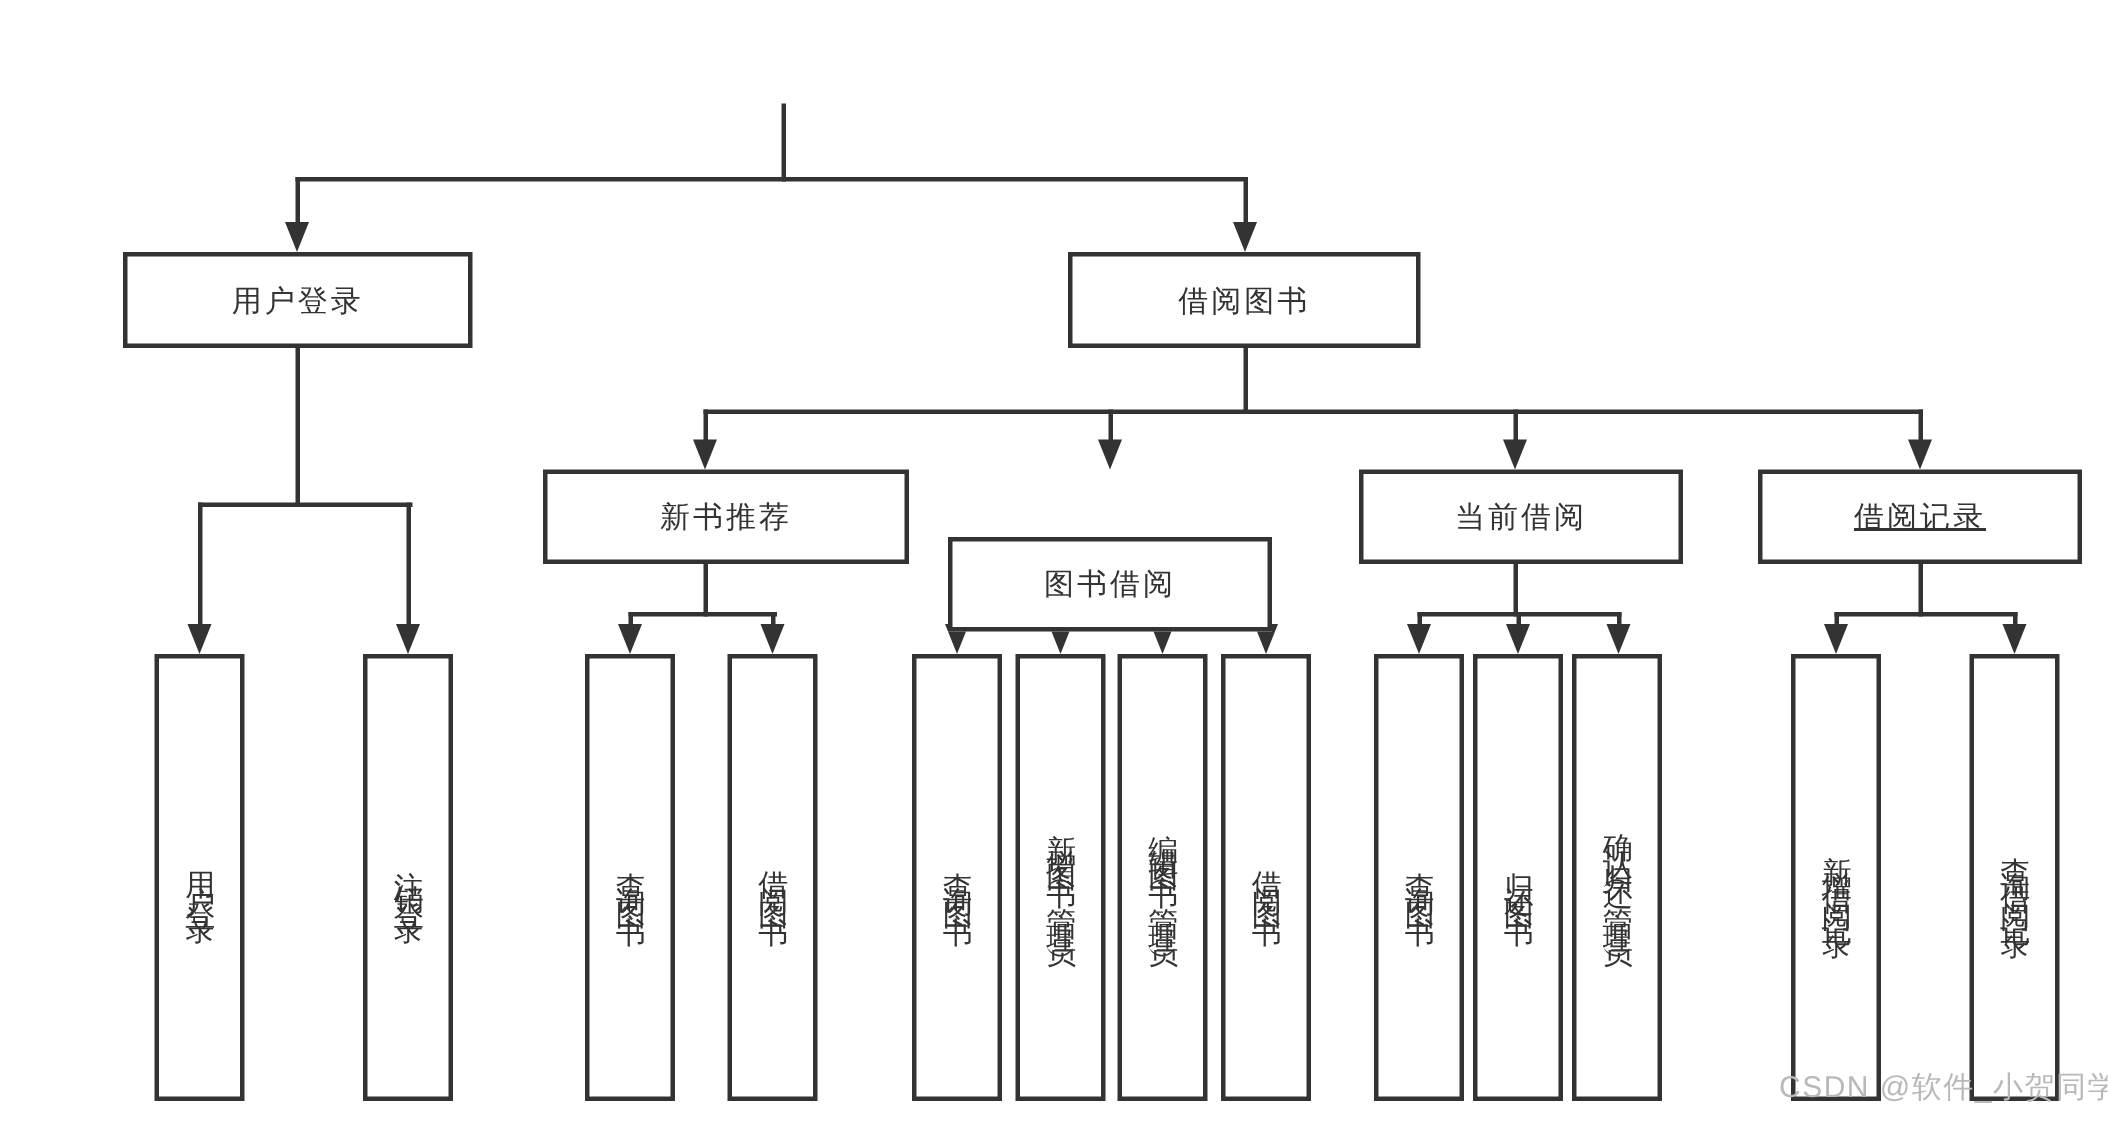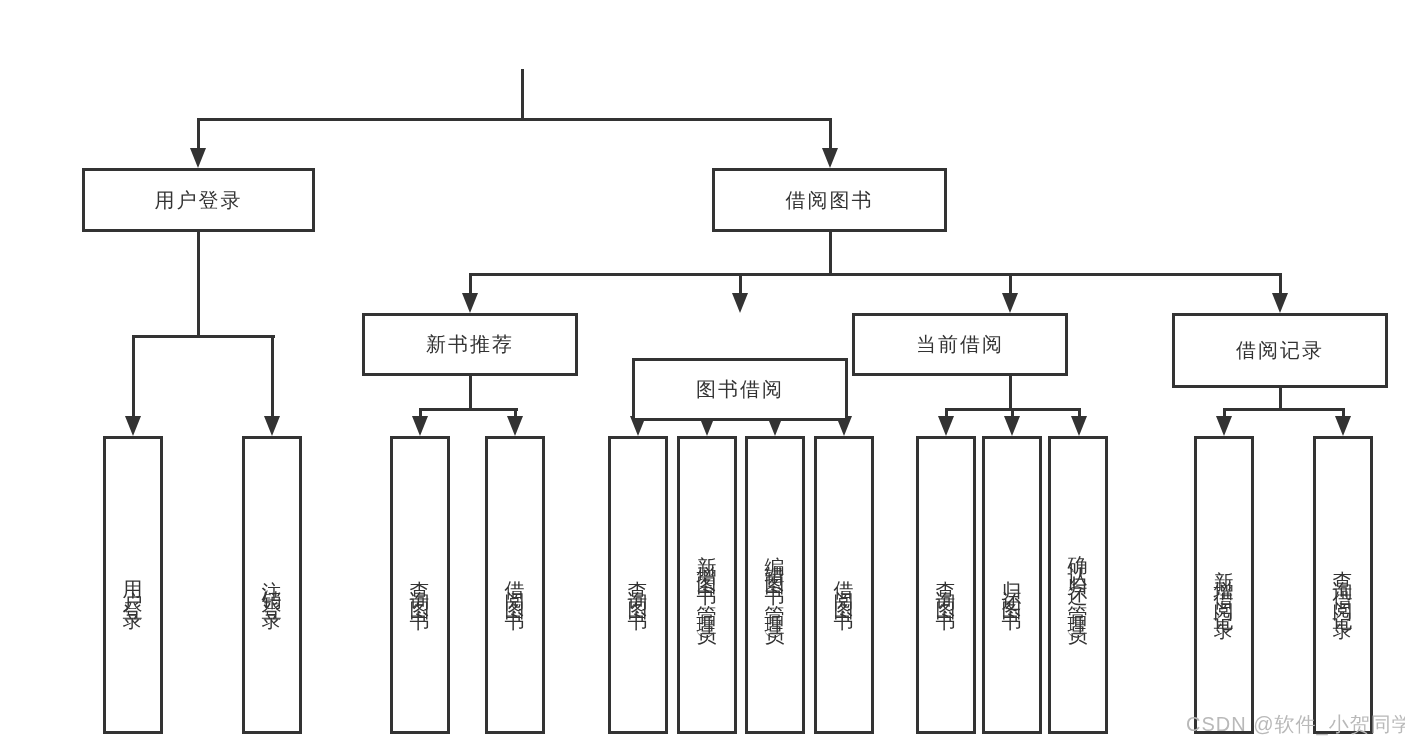--- a/index.html
+++ b/index.html
@@ -85,30 +85,30 @@
   <div class="arrow" style="left:1335px;top:416px;"></div>
 
 
   <div class="box" style="left:82px;top:168px;width:233px;height:64px;">
     <span>用户登录</span>
   </div>
   <div class="box" style="left:712px;top:168px;width:235px;height:64px;">
     <span>借阅图书</span>
   </div>
 
-  <div class="box" style="left:362px;top:313px;width:216px;height:63px;">
+  <div class="box" style="left:362px;top:313px;width:244px;height:63px;">
     <span>新书推荐</span>
   </div>
   <div class="box" style="left:632px;top:313px;width:216px;height:63px;margin-top:45px;">
     <span>图书借阅</span>
   </div>
-  <div class="box" style="left:852px;top:313px;width:216px;height:63px;">
+  <div class="box" style="left:906px;top:313px;width:216px;height:63px;">
     <span>当前借阅</span>
   </div>
-  <div class="box" style="left:1172px;top:313px;width:216px;height:75px;">
+  <div class="box" style="left:1172px;top:313px;width:216px;height:63px;text-decoration:underline;">
     <span>借阅记录</span>
   </div>
 
   <div class="box vbox" style="left:103px;top:436px;width:60px;height:298px;">
     <span>用户登录</span>
   </div>
   <div class="box vbox" style="left:242px;top:436px;width:60px;height:298px;">
     <span>注销登录</span>
   </div>
 

